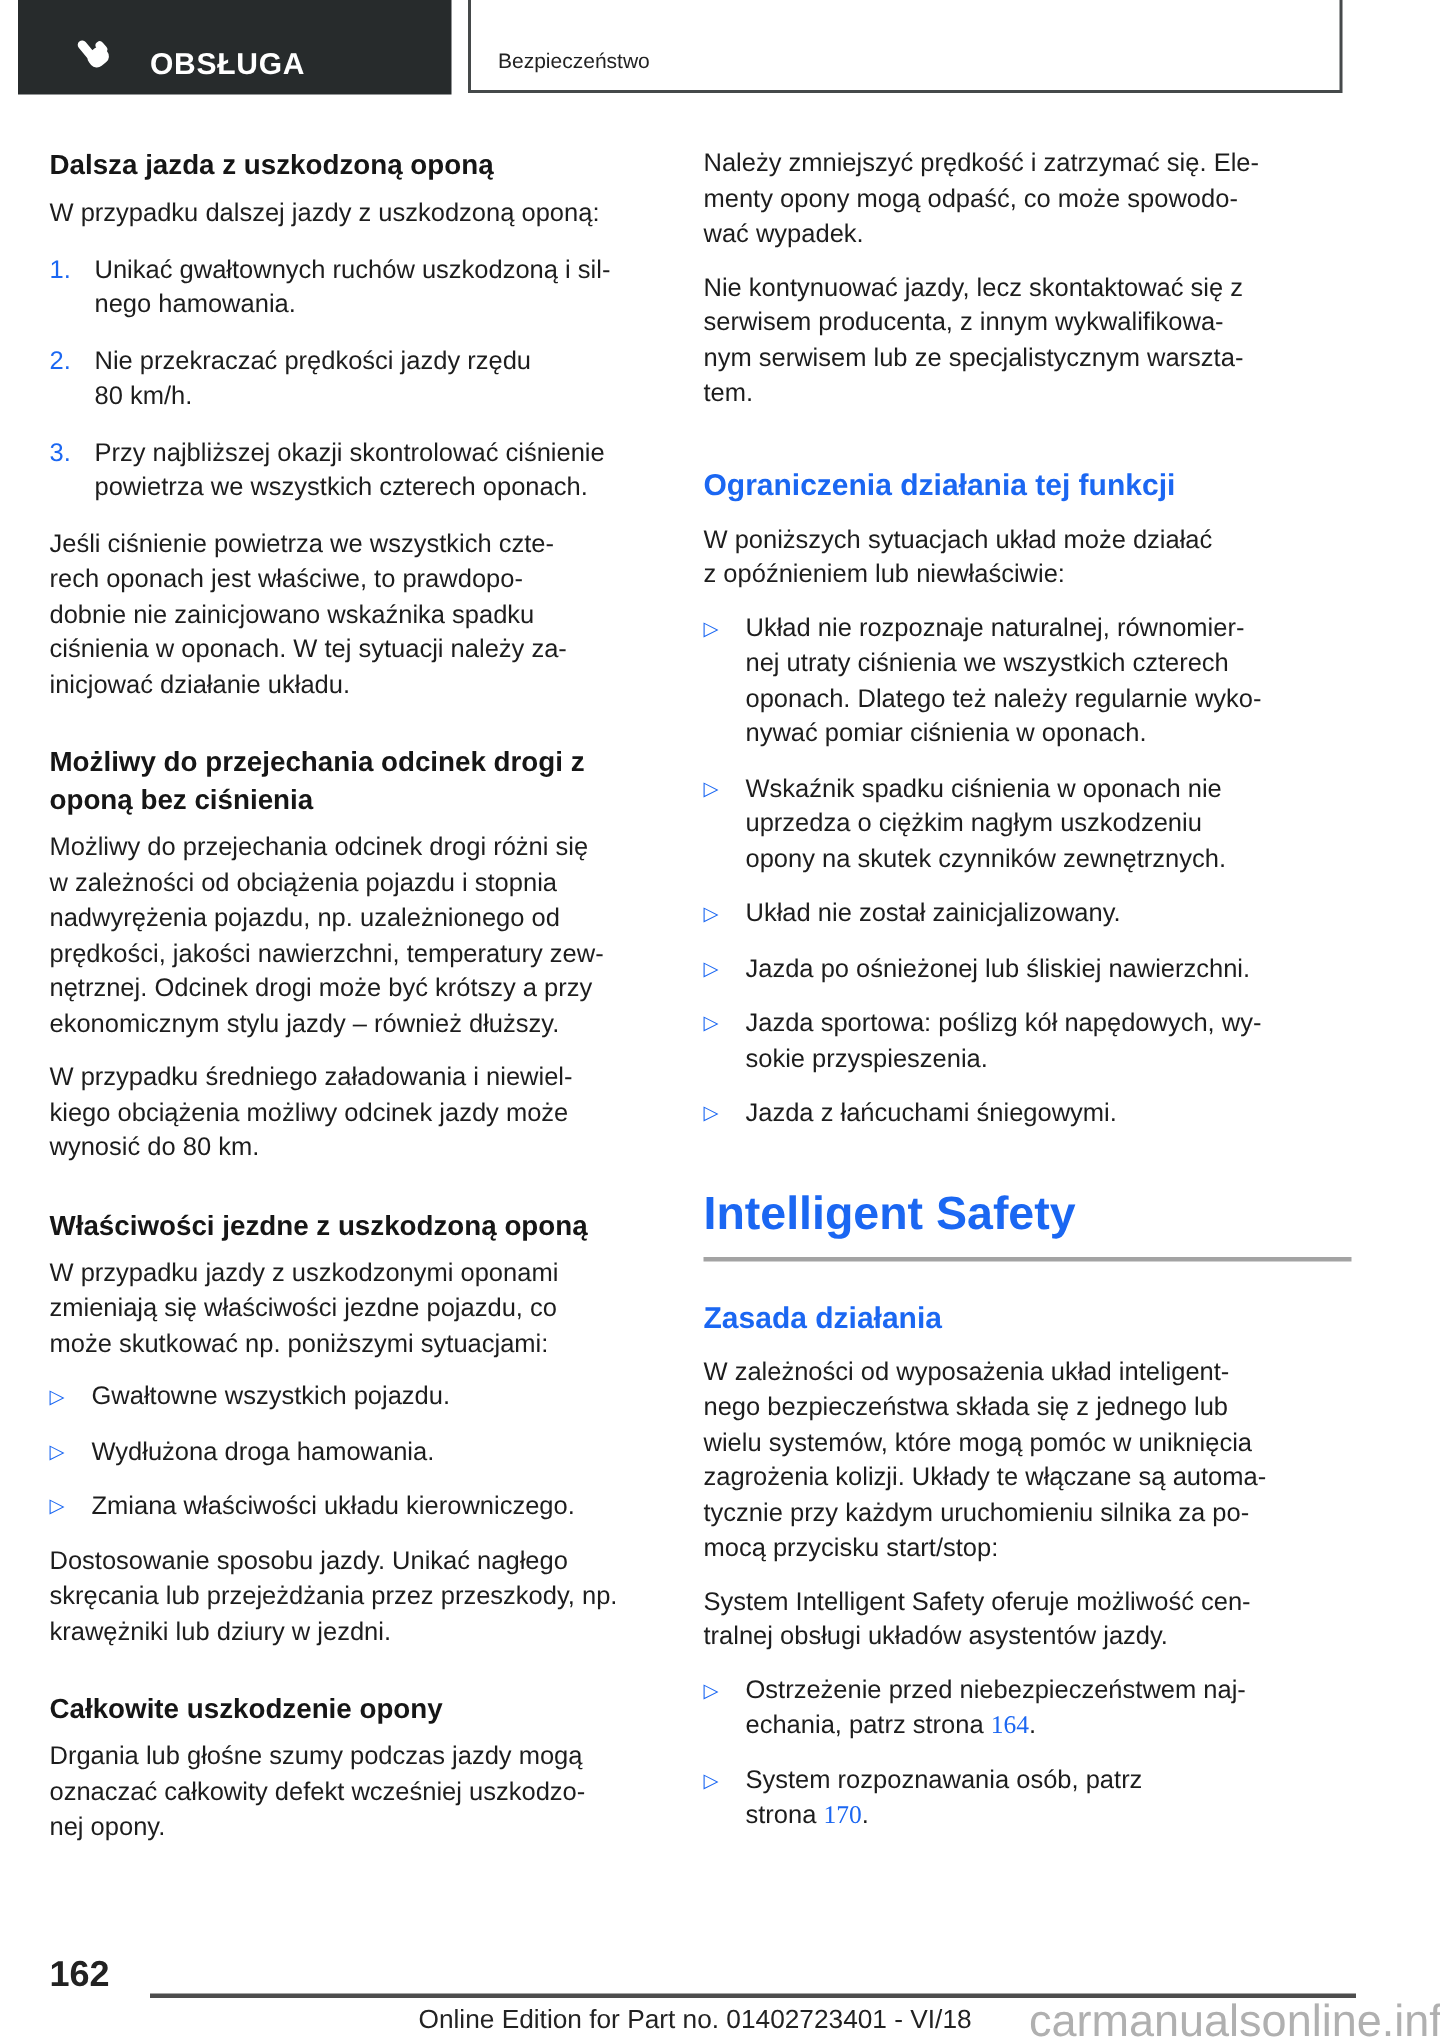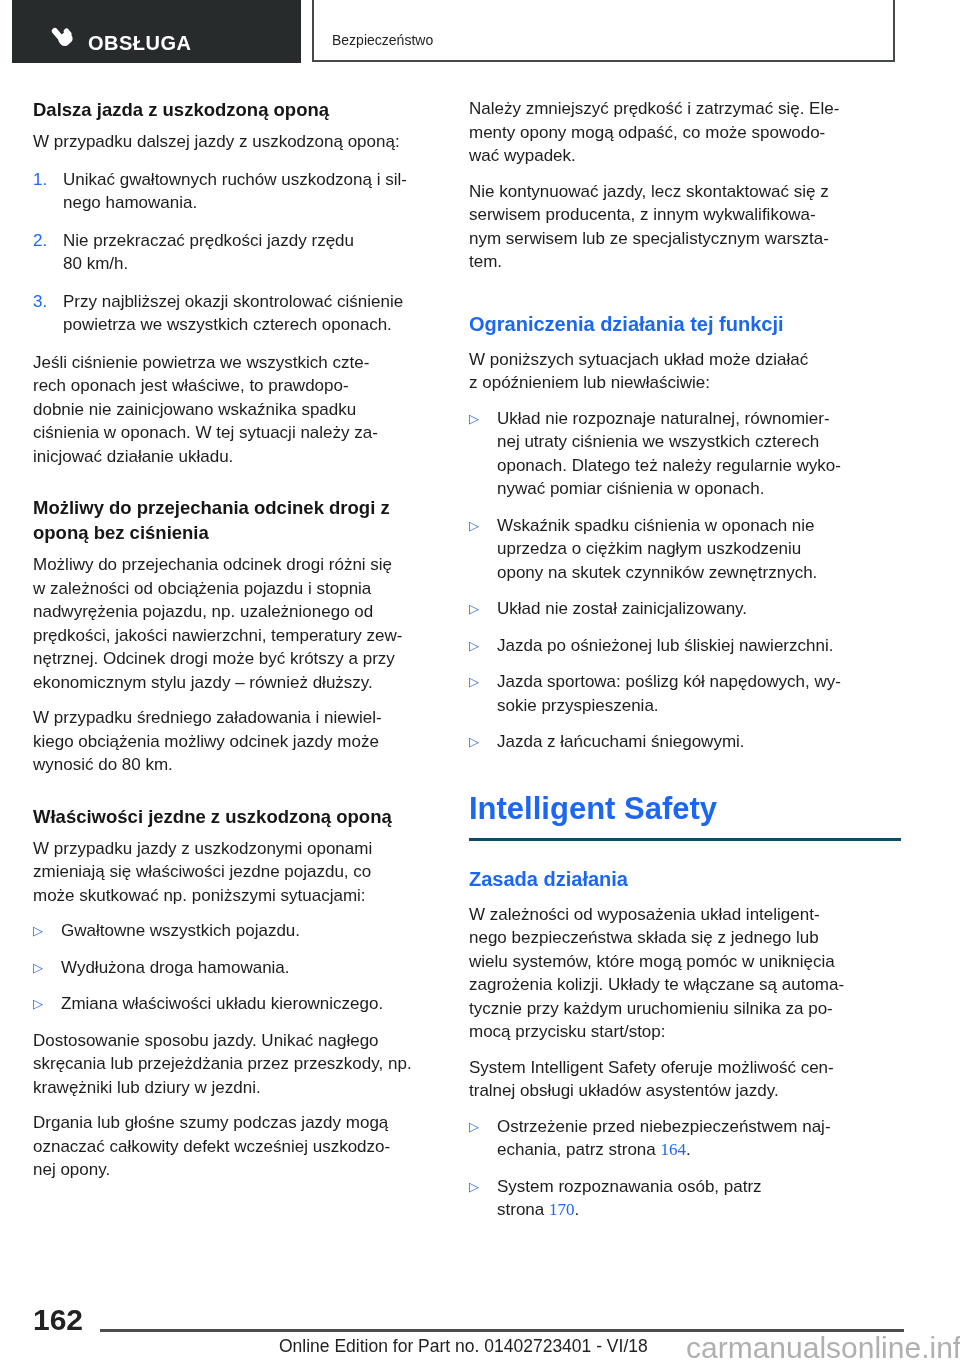--- a/index.html
+++ b/index.html
@@ -9,21 +9,21 @@
     color:#1d1d1d;
     position:relative;
     overflow:hidden;
   }
   .page{position:relative;width:960px;height:1362px;background:#fff;}
 
   
   .hdr-dark{
     position:absolute;left:12px;top:0;width:289px;height:63px;
     background:#272b2c;display:flex;align-items:flex-end;
-    padding:0 0 9px 36px;box-sizing:border-box;gap:12px;
+    padding:0 0 9px 36px;box-sizing:border-box;gap:24px;
   }
   .hdr-dark .hand{flex:none;display:block;margin-bottom:-2px;}
   .hdr-chapter{color:#fff;font-weight:bold;font-size:20px;letter-spacing:.5px;line-height:22px;}
   .hdr-light{
     position:absolute;left:312px;top:-3px;width:583px;height:65px;
     border:2px solid #45494a;box-sizing:border-box;
     display:flex;align-items:flex-end;padding:0 0 10px 18px;
   }
   .hdr-section{font-size:14px;color:#222;line-height:20px;}
 
@@ -31,34 +31,34 @@
   .col{position:absolute;top:97px;font-size:17px;line-height:23.5px;}
   .col-left{left:33px;width:429px;}
   .col-right{left:469px;width:432px;}
   .col p{margin:0 0 12px 0;white-space:pre-line;}
   .h3{font-size:18.5px;line-height:25px;font-weight:bold;color:#161616;
       margin:27px 0 8px 0;white-space:pre-line;}
   .col > .h3:first-child{margin-top:0;}
   .h2blue{font-size:20px;line-height:28px;font-weight:bold;color:#1b67f2;
       margin:30px 0 10px 0;}
   .h1blue{font-size:31px;line-height:34px;font-weight:bold;color:#1b67f2;
-      margin:38px 0 24px 0;padding-bottom:12px;border-bottom:3px solid #0c4a6e;}
+      margin:38px 0 24px 0;padding-bottom:12px;border-bottom:3px solid #a3a3a3;}
   .steps{margin:14px 0 2px 0;}
   .step{display:flex;margin:0 0 14px 0;}
   .step-num{flex:none;width:30px;color:#1b67f2;}
   .step-text{flex:1;white-space:pre-line;}
   .note{margin-left:30px;}
   .bullets{margin:2px 0 2px 0;}
   .bullet{display:flex;margin:0 0 13px 0;}
   .tri{flex:none;width:28px;color:#1b67f2;font-size:13px;line-height:23.5px;}
   .b-text{flex:1;white-space:pre-line;}
   .pagelink{color:#1b67f2;text-decoration:none;cursor:pointer;font-family:Liberation Serif, serif;}
 
   
-  .pageno{position:absolute;left:33px;top:1303px;font-size:30px;font-weight:bold;color:#222;}
+  .pageno{position:absolute;left:33px;top:1303px;font-size:24px;font-weight:bold;color:#222;}
   .foot-rule{position:absolute;left:100px;top:1329px;width:804px;height:3px;background:#4d4d4d;}
   .edition{position:absolute;left:279px;top:1336px;font-size:17.5px;color:#222;white-space:nowrap;}
   .watermark{position:absolute;left:686px;top:1331px;font-size:30px;color:#b0b0b0;white-space:nowrap;}
 </style>
 </head>
 <body>
 
 <div class="page">
 
   <div class="hdr-dark">
@@ -131,20 +131,21 @@
       </div>
       <div class="bullet">
         <span class="tri">▷</span>
         <span class="b-text">Zmiana właściwości układu kierowniczego.</span>
       </div>
     </div>
     <p>Dostosowanie sposobu jazdy. Unikać nagłego
 skręcania lub przejeżdżania przez przeszkody, np.
 krawężniki lub dziury w jezdni.</p>
 
+    <div class="h3">Całkowite uszkodzenie opony</div>
     <p>Drgania lub głośne szumy podczas jazdy mogą
 oznaczać całkowity defekt wcześniej uszkodzo-
 nej opony.</p>
   </div>
 
   <div class="col col-right">
     <p>Należy zmniejszyć prędkość i zatrzymać się. Ele-
 menty opony mogą odpaść, co może spowodo-
 wać wypadek.</p>
     <p>Nie kontynuować jazdy, lecz skontaktować się z

